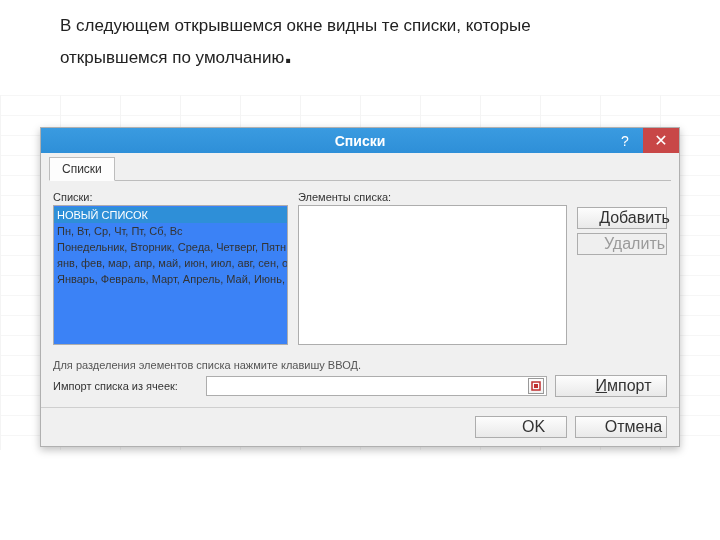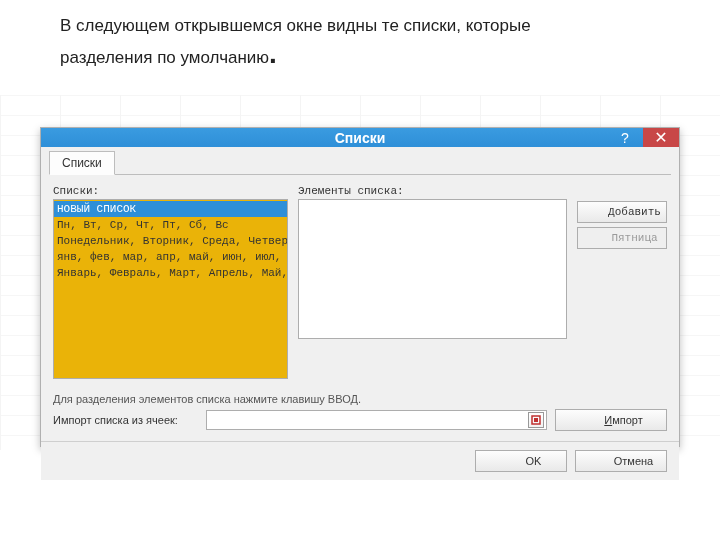--- a/index.html
+++ b/index.html
@@ -98,30 +98,29 @@
     padding: 4px 12px;
     font-size: 12px;
     position: relative;
     z-index: 1;
   }
   .body {
     flex: 1;
     padding: 10px 12px 8px 12px;
     display: flex;
     gap: 10px;
-    font-family: Liberation Mono, monospace;
   }
   .col-left { width: 235px; display: flex; flex-direction: column; }
   .col-mid  { flex: 1; display: flex; flex-direction: column; }
   .col-right{ width: 90px; display: flex; flex-direction: column; gap: 4px; padding-top: 16px;}
   .lbl { font-size: 11px; margin-bottom: 2px; }
   .listbox {
-    background: #eab308;
-    border: 1px solid #adadad;
-    height: 180px;
+    background: #3b82f6;
+    border: 1px solid #adadad;
+    height: 140px;
     overflow: hidden;
     font-size: 11px;
     line-height: 16px;
     padding: 1px 0;
   }
   .listbox .item {
     padding: 0 3px;
     white-space: nowrap;
     overflow: hidden;
   }
@@ -131,21 +130,21 @@
   }
   .textarea {
     background: #fff;
     border: 1px solid #adadad;
     height: 140px;
   }
   .btn {
     background: linear-gradient(#fdfdfd,#e9e9e9);
     border: 1px solid #adadad;
     height: 22px;
-    font-size: 11px;
+    font-size: 16px;
     display: flex;
     align-items: center;
     justify-content: center;
     cursor: pointer;
     padding-left: 25px;
   }
   .btn[disabled] {
     color: #9a9a9a;
     background: #efefef;
     cursor: default;
@@ -190,21 +189,21 @@
   }
   .footer .btn { width: 92px; }
   .u { text-decoration: underline; }
 </style>
 </head>
 <body>
 
 <div class="page">
   <div class="caption">
     <span>В следующем открывшемся окне видны те списки, которые</span><br>
-    <span>разделения по умолчанию</span><span class="dot">.</span>
+    <span>открывшемся по умолчанию</span><span class="dot">.</span>
   </div>
 
   <div class="sheet-bg"></div>
 
   <div class="dialog">
     <div class="titlebar">
       <span class="titlebar-title">Списки</span>
       <div class="titlebar-btns">
         <div class="titlebar-btn help">?</div>
         <div class="titlebar-btn close">✕</div>
@@ -232,21 +231,21 @@
       <div class="col-mid">
         <div class="lbl">Элементы списка:</div>
         <div class="textarea"></div>
       </div>
 
       <div class="col-right">
         <div class="btn">
           <span><span class="u">Д</span><span>обавить</span></span>
         </div>
         <div class="btn" disabled="">
-          <span>Пятница</span>
+          <span>Удалить</span>
         </div>
       </div>
     </div>
 
     <div class="hint-row">Для разделения элементов списка нажмите клавишу ВВОД.</div>
 
     <div class="import-row">
       <div class="lbl2">Импорт списка из ячеек:</div>
       <div class="range-input">
         <div class="range-picker">

